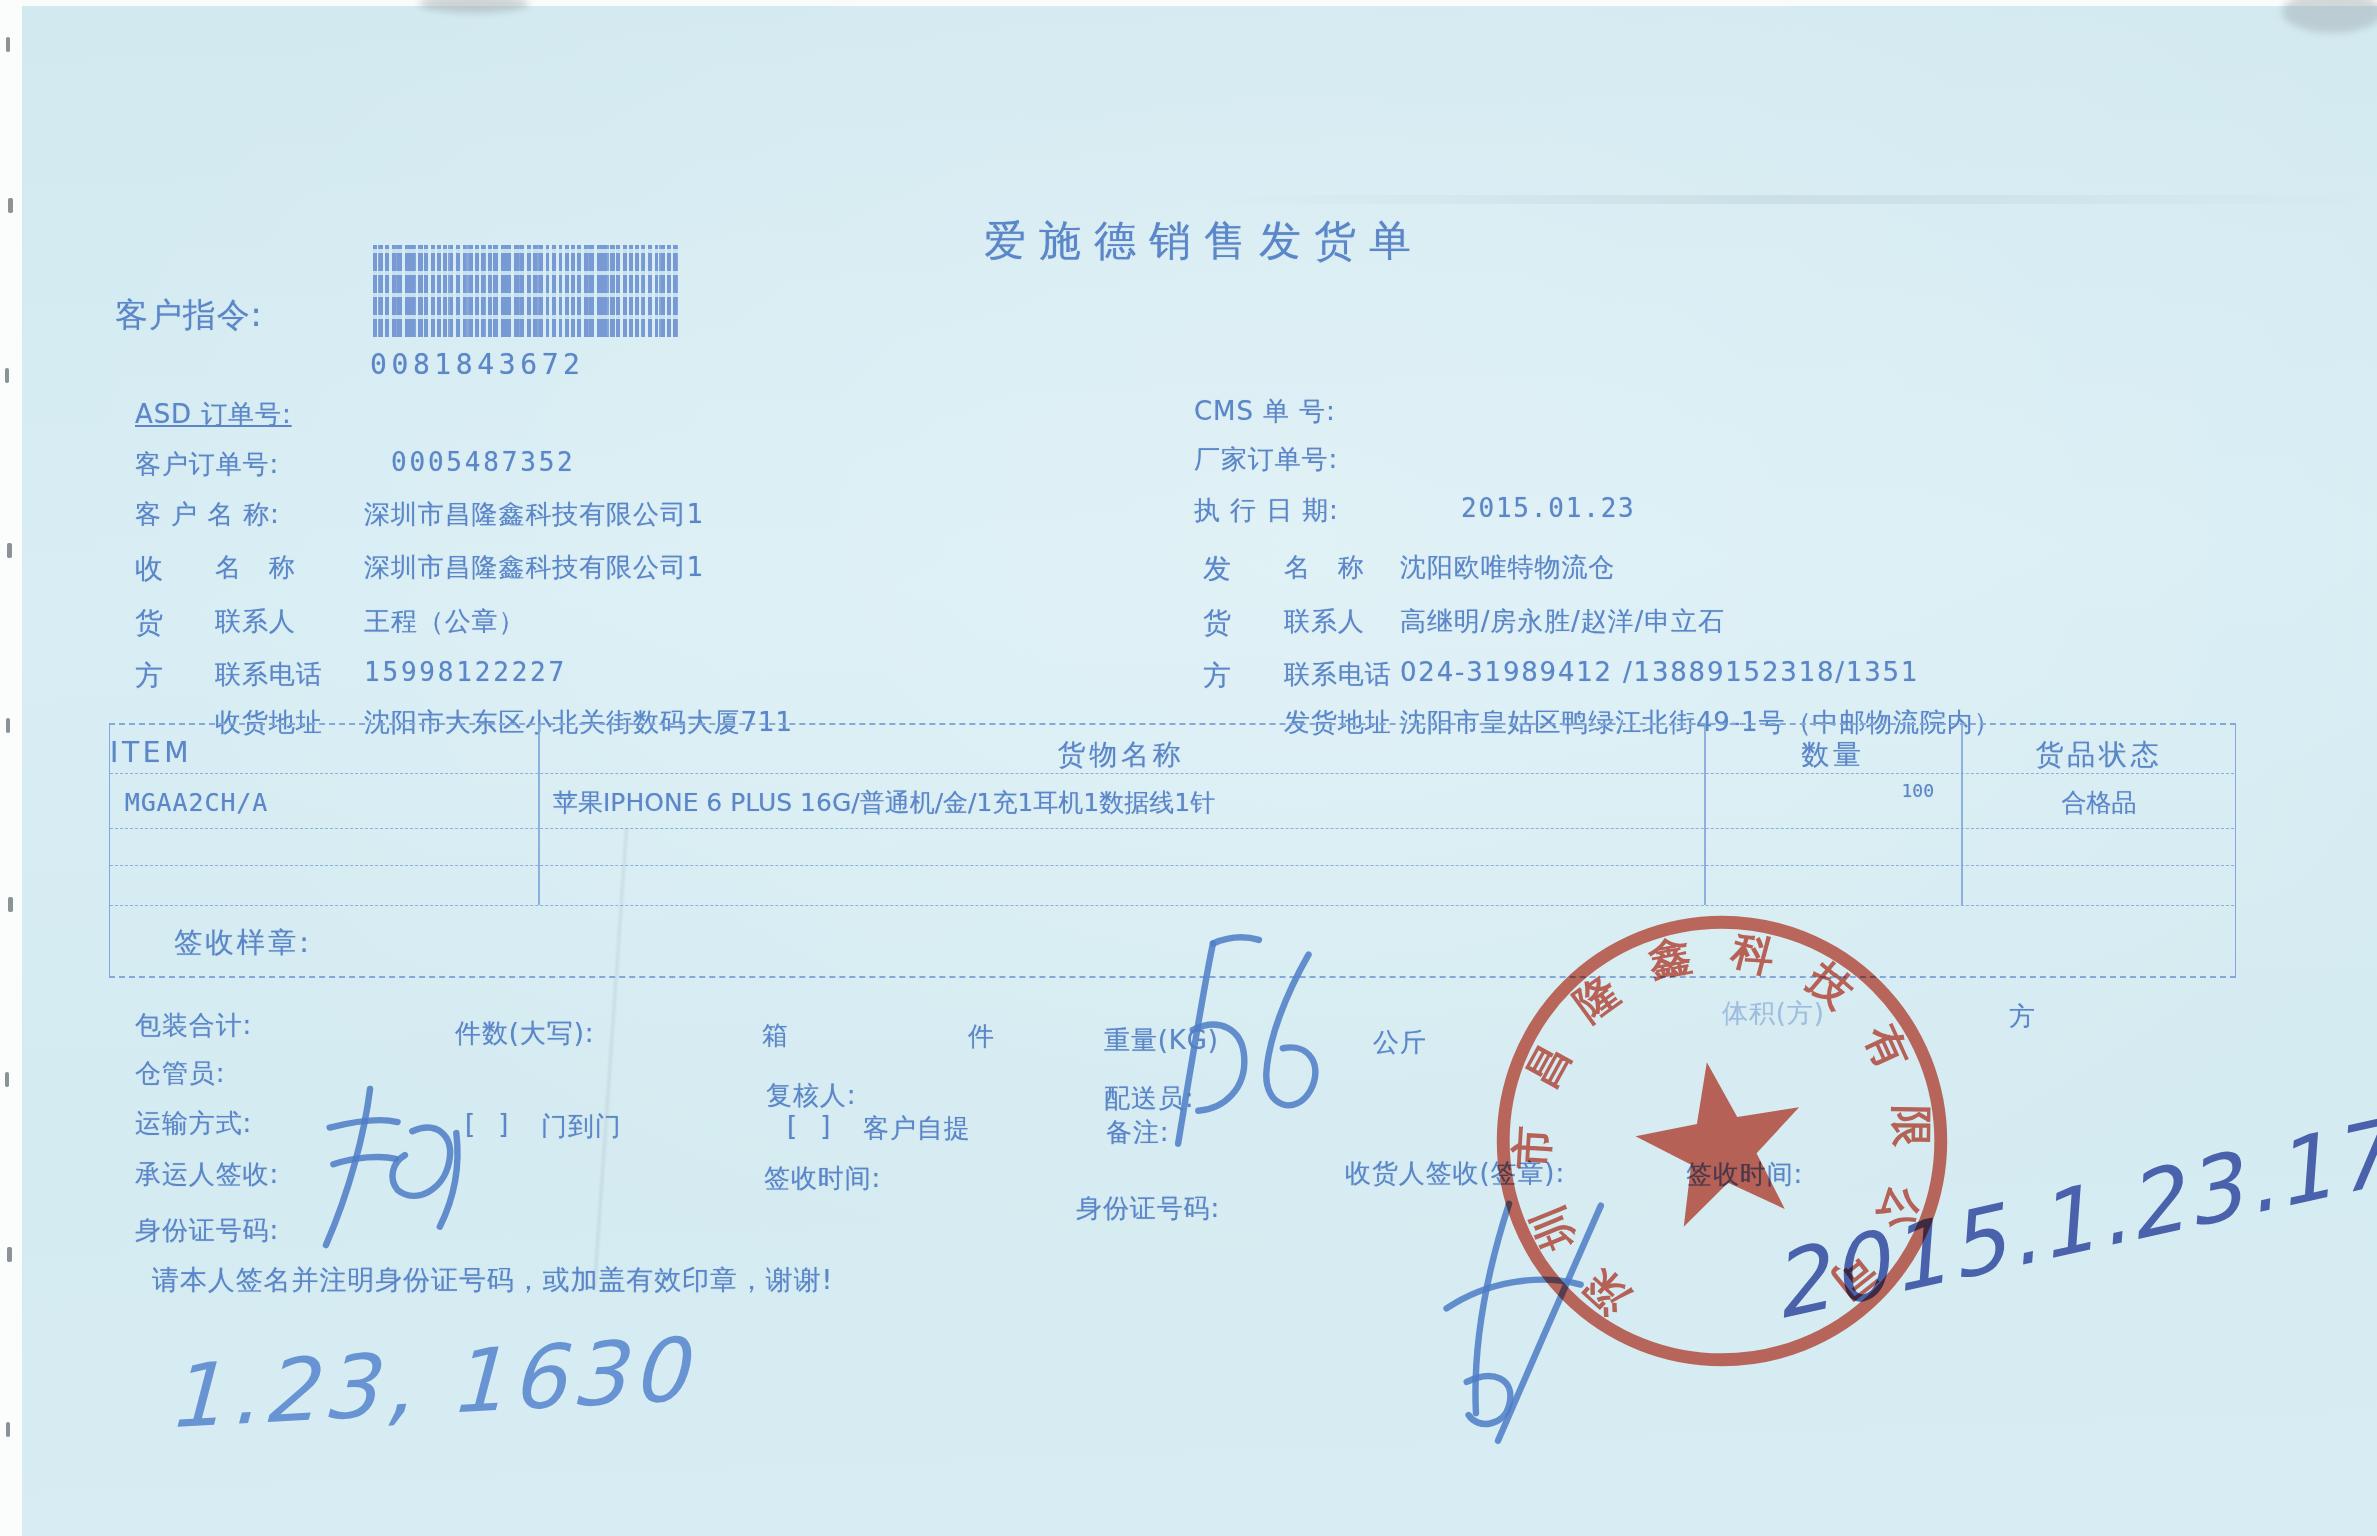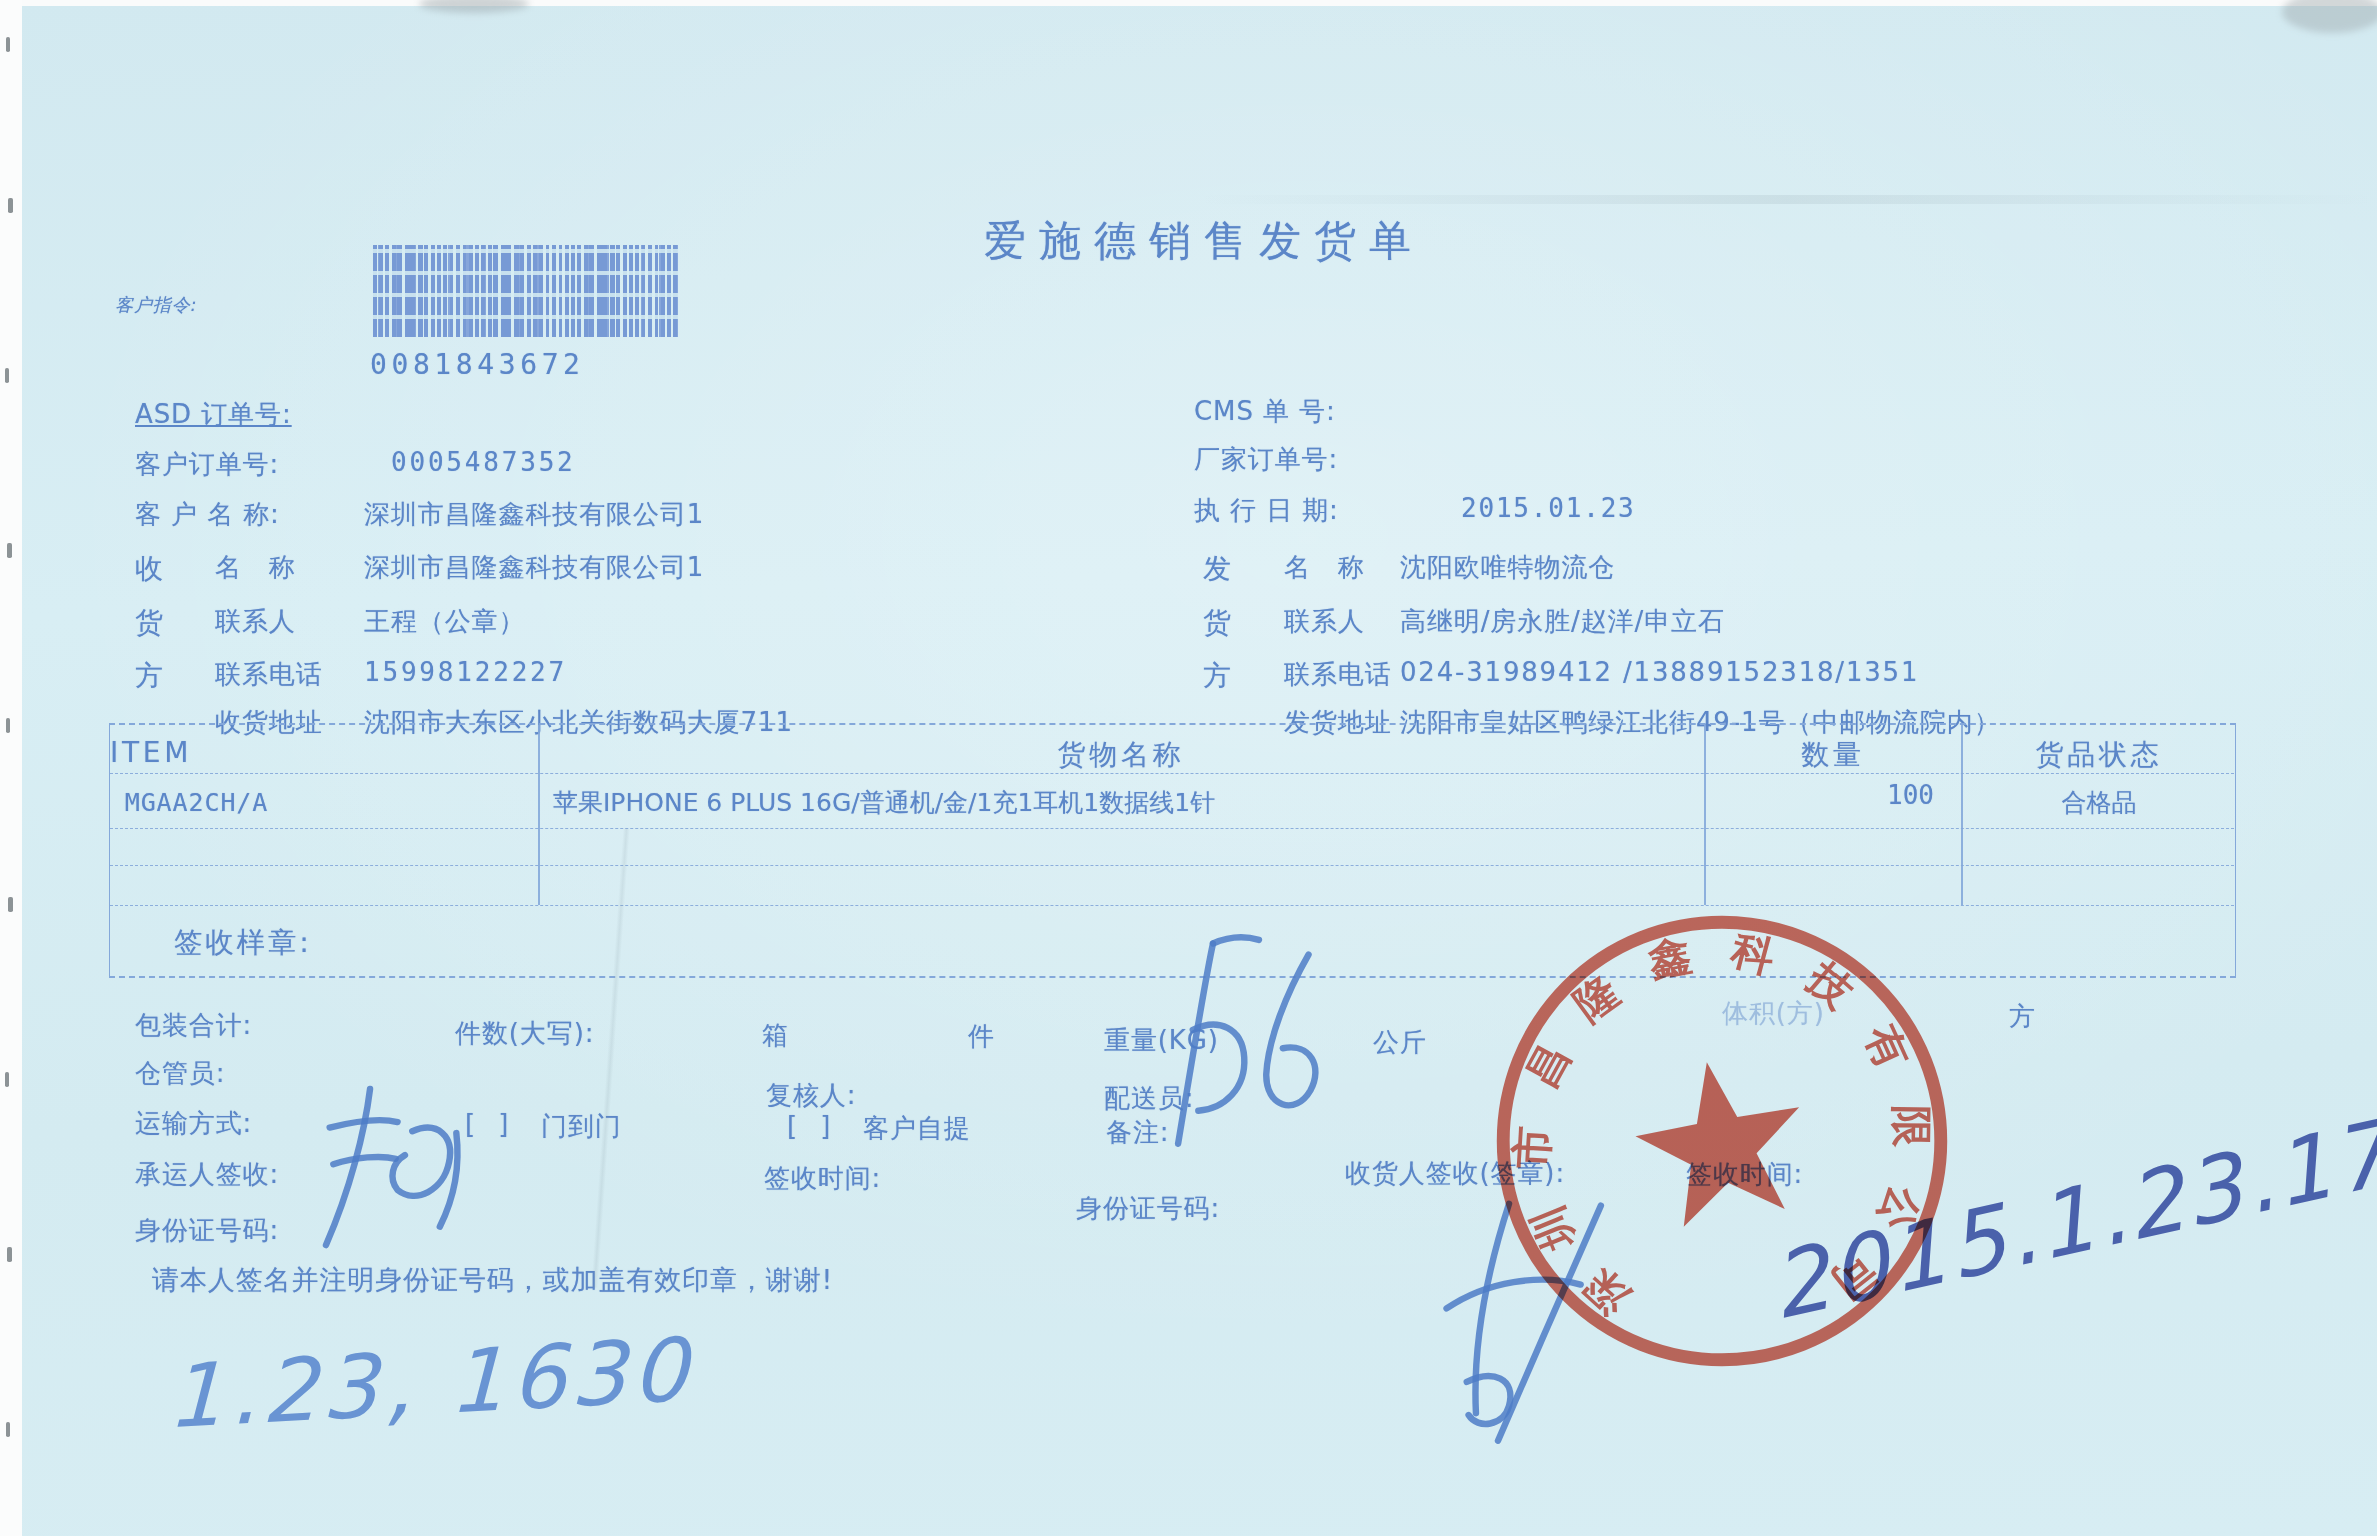--- a/index.html
+++ b/index.html
@@ -58,21 +58,21 @@
   .smudge{position:absolute;background:#98a2a6;filter:blur(3.7px);border-radius:50%;}
   .crease{position:absolute;background:linear-gradient(90deg,rgba(120,140,150,0),rgba(120,140,150,.14),rgba(120,140,150,0));}
 </style>
 </head>
 <body>
 
 <div class="paper">
 
   <div class="abs pt title" style="left:984px;top:213px;">爱施德销售发货单</div>
 
-  <div class="abs pt" style="left:115px;top:293px;font-size:18px;font-style:italic;">客户指令:</div>
+  <div class="abs pt" style="left:115px;top:293px;font-size:33px;">客户指令:</div>
   <div class="abs barcode" style="left:373px;top:245px;width:305px;height:92px;"></div>
   <div class="abs pt mono" style="left:370px;top:348px;font-size:28px;letter-spacing:4.6px;">0081843672</div>
 
   <div class="abs pt" style="left:135px;top:397px;text-decoration:underline;">ASD 订单号:</div>
   <div class="abs pt" style="left:135px;top:447px;">客户订单号:</div>
   <div class="abs pt mono" style="left:391px;top:447px;letter-spacing:2.8px;">0005487352</div>
   <div class="abs pt" style="left:135px;top:497px;">客 户 名 称:</div>
   <div class="abs pt" style="left:364px;top:497px;">深圳市昌隆鑫科技有限公司1</div>
 
   <div class="abs pt" style="left:1194px;top:394px;">CMS 单 号:</div>
@@ -113,21 +113,21 @@
     <div class="hline" style="left:0;top:140px;width:2124px;"></div>
     <div class="hline" style="left:0;top:180px;width:2124px;"></div>
 
     <div class="cell" style="left:0;top:11px;width:428px;text-align:left;font-size:28px;letter-spacing:3.7px;">ITEM</div>
     <div class="cell" style="left:428px;top:11px;width:1166px;text-align:center;font-size:28px;letter-spacing:3.7px;">货物名称</div>
     <div class="cell" style="left:1594px;top:11px;width:258px;text-align:center;font-size:28px;letter-spacing:3.7px;">数量</div>
     <div class="cell" style="left:1851px;top:11px;width:276px;text-align:center;font-size:28px;letter-spacing:3.7px;">货品状态</div>
 
     <div class="cell mono" style="left:14.7px;top:63px;font-size:25px;letter-spacing:0.9px;">MGAA2CH/A</div>
     <div class="cell" style="left:443px;top:61px;font-size:25px;">苹果IPHONE 6 PLUS 16G/普通机/金/1充1耳机1数据线1针</div>
-    <div class="cell mono" style="left:1594px;top:55px;width:230px;text-align:right;font-size:26px;">100</div>
+    <div class="cell mono" style="left:1594px;top:55px;width:230px;text-align:right;font-size:18px;">100</div>
     <div class="cell" style="left:1851px;top:61px;width:276px;text-align:center;font-size:25px;">合格品</div>
 
     <div class="cell" style="left:64px;top:199px;font-size:28.5px;letter-spacing:2.8px;">签收样章:</div>
   </div>
 
   <div class="abs pt" style="left:135px;top:1008px;">包装合计:</div>
   <div class="abs pt" style="left:455px;top:1016px;">件数(大写):</div>
   <div class="abs pt" style="left:762px;top:1018px;">箱</div>
   <div class="abs pt" style="left:968px;top:1019px;">件</div>
   <div class="abs pt" style="left:1104px;top:1023px;">重量(KG)</div>

